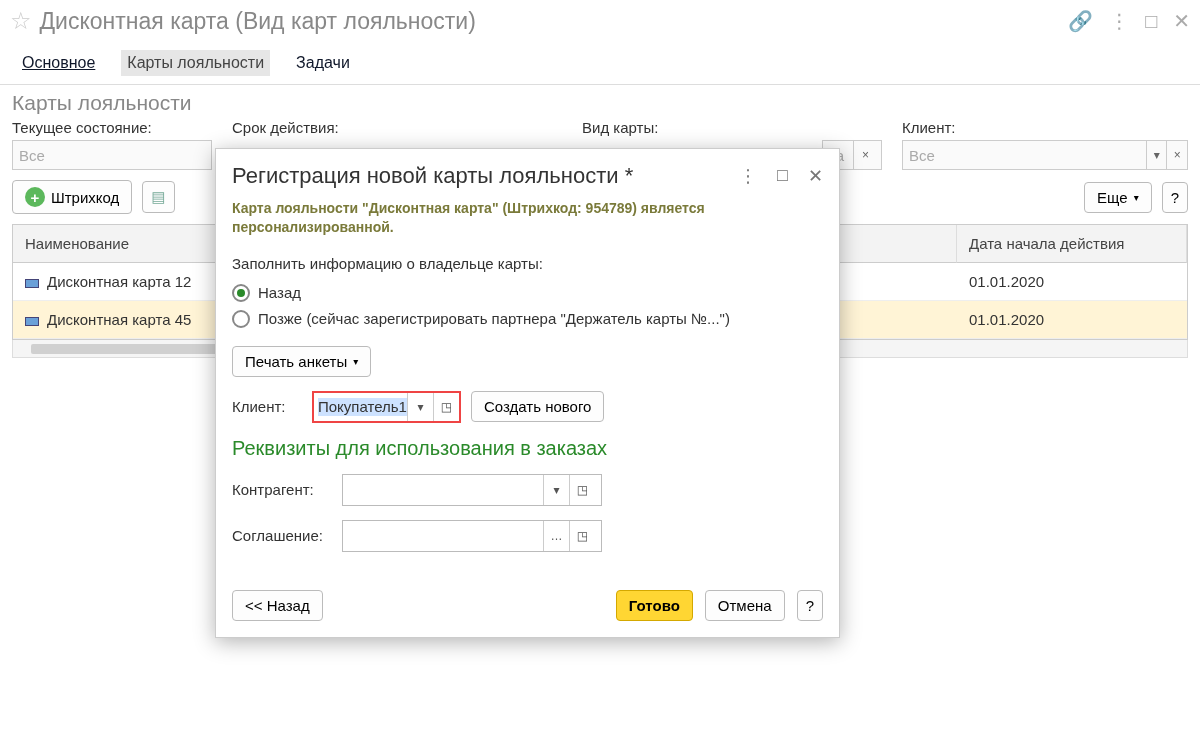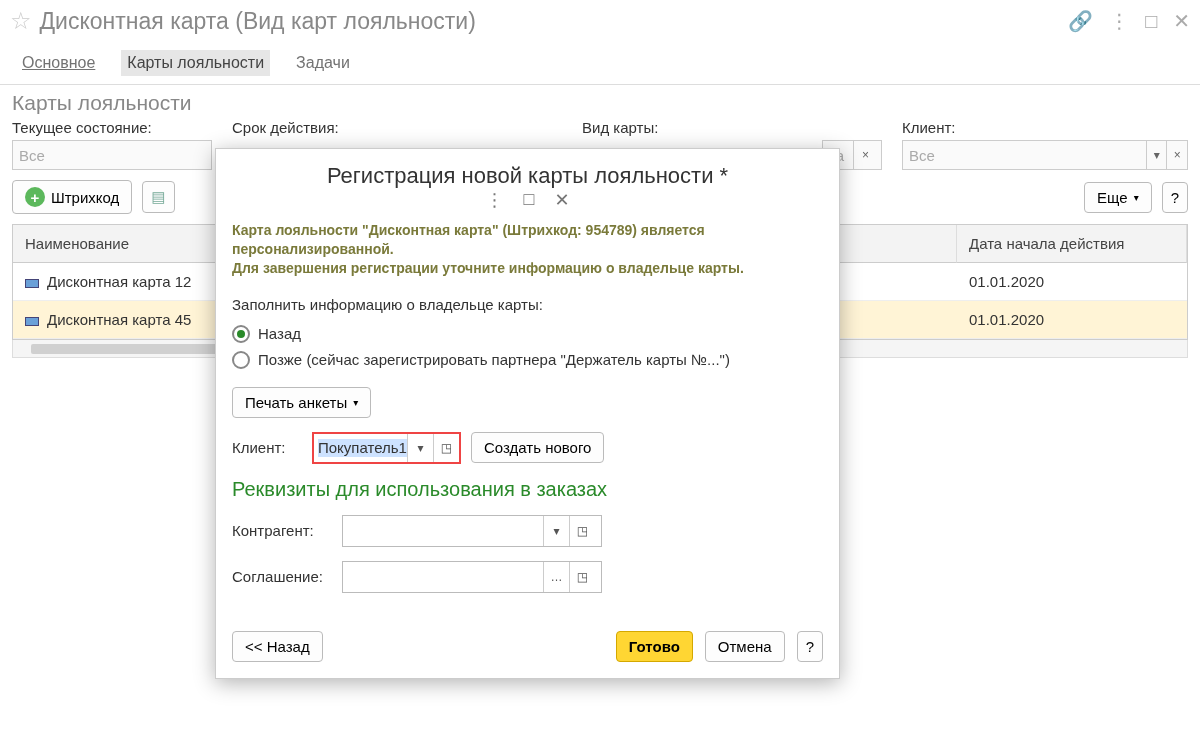--- a/index.html
+++ b/index.html
@@ -35,21 +35,21 @@
   }
   .header-controls span { font-size: 20px; cursor: pointer; }
   .tabbar {
     display: flex;
     gap: 20px;
     padding: 8px 16px;
     border-bottom: 1px solid #ddd;
   }
   .tabbar .tab {
     font-size: 16px;
-    color: #737373;
+    color: #0f172a;
     cursor: pointer;
     padding: 4px 6px;
   }
   .tabbar .tab.active-link { text-decoration: underline; }
   .tabbar .tab.active-bg { background: #e6e6e6; color: #444; }
   .section-title {
     font-size: 21px;
     color: #888;
     padding: 6px 12px 2px 12px;
   }
@@ -166,21 +166,20 @@
     left: 215px;
     width: 625px;
     background: #fff;
     border: 1px solid #ccc;
     box-shadow: 0 4px 20px rgba(0,0,0,0.3);
   }
   .dlg-head {
     display: flex;
     align-items: center;
     padding: 14px 16px 4px 16px;
-    flex-direction: column;
   }
   .dlg-title {
     font-size: 22px;
     color: #333;
     flex: 1;
   }
   .dlg-ctrls { display: flex; gap: 20px; color: #777; }
   .dlg-ctrls span { font-size: 18px; cursor: pointer; }
   .dlg-body { padding: 6px 16px 16px 16px; }
   .info-text {
@@ -350,21 +349,20 @@
     <span class="dlg-title">Регистрация новой карты лояльности *</span>
     <div class="dlg-ctrls">
       <span>⋮</span>
       <span>□</span>
       <span>✕</span>
     </div>
   </div>
   <div class="dlg-body">
     <div class="info-text">
       <span>Карта лояльности "Дисконтная карта" (Штрихкод: 954789) является персонализированной.</span><br>
-      <span>Для завершения регистрации уточните информацию о владельце карты.</span>
     </div>
     <div class="prompt">Заполнить информацию о владельце карты:</div>
     <div class="radio-row">
       <span class="radio checked"></span>
       <span>Назад</span>
     </div>
     <div class="radio-row">
       <span class="radio"></span>
       <span>Позже (сейчас зарегистрировать партнера "Держатель карты №...")</span>
     </div>

